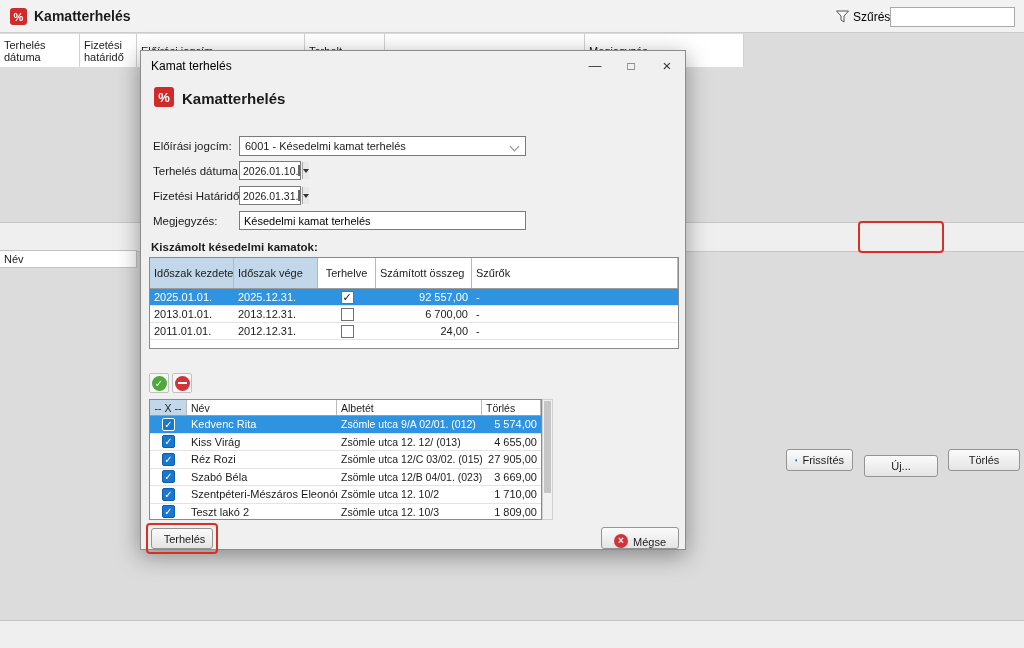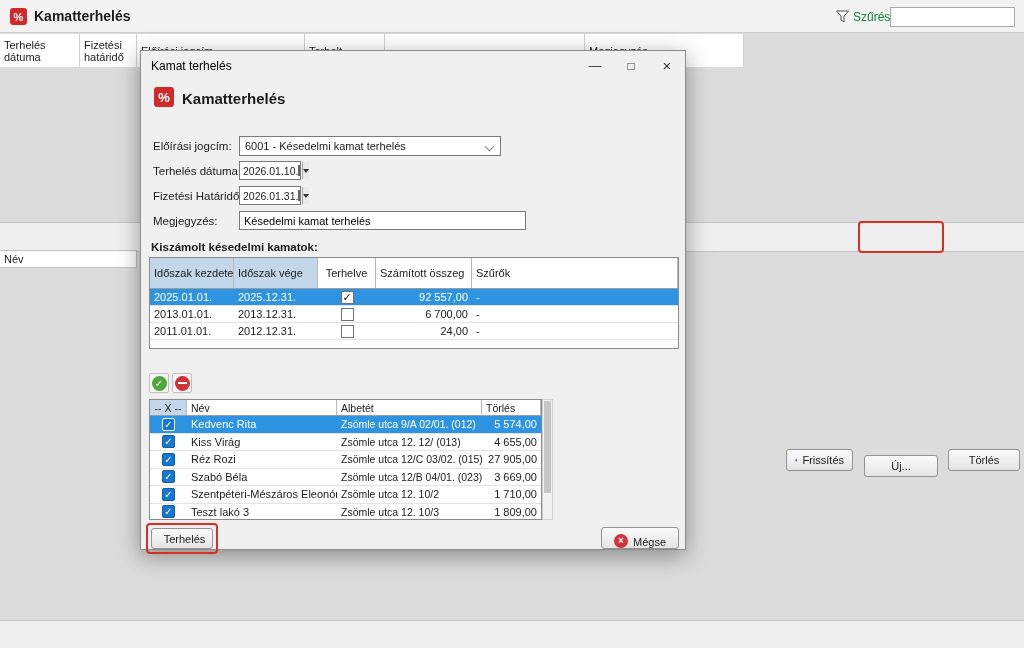--- a/index.html
+++ b/index.html
@@ -11,21 +11,21 @@
     font-size: 11px; color: #1b1b1b;
   }
   .abs { position: absolute; }
 
   
   .topbar { left:0; top:0; width:1024px; height:33px; background:#f2f2f2; border-bottom:1px solid #cccccc; }
   .app-icon { position:absolute; left:10px; top:8px; width:17px; height:17px; background:#cf2b2b; color:#fff;
     border-radius:3px; font-weight:bold; font-size:11px; display:flex; align-items:center; justify-content:center; }
   .app-title { position:absolute; left:34px; top:8px; font-size:14px; font-weight:bold; }
   .funnel { position:absolute; left:836px; top:10px; }
-  .filter-label { position:absolute; left:853px; top:10px; font-size:12px; color:#15803d; }
+  .filter-label { position:absolute; left:853px; top:10px; font-size:12px; color:#000000; }
   .filter-input { position:absolute; left:890px; top:7px; width:125px; height:20px; border:1px solid #a9a9a9;
     background:#fff; font-family:inherit; font-size:11px; padding:0 4px; }
 
   .grid-header { left:0; top:34px; width:744px; height:33px; background:#ffffff; border-bottom:1px solid #bdbdbd; }
   .gh { position:absolute; top:0; height:33px; border-right:1px solid #d2d2d2; padding:2px 4px;
     display:flex; align-items:center; line-height:12px; background:#fff; }
   .gh0 { left:0; width:80px; } .gh1 { left:80px; width:57px; } .gh2 { left:137px; width:168px; }
   .gh3 { left:305px; width:80px; } .gh4 { left:385px; width:200px; } .gh5 { left:585px; width:159px; }
 
   .toolbar-strip { left:0; top:222px; width:1024px; height:30px; background:#efefef;
@@ -54,21 +54,21 @@
     font-size:13px; color:#333; }
   .winbtn.min { right:72px; } .winbtn.max { right:36px; font-size:12px; } .winbtn.close { right:0; font-size:15px; }
 
   .dlg-icon { position:absolute; left:13px; top:36px; width:20px; height:20px; background:#cf2b2b; color:#fff;
     border-radius:3px; font-weight:bold; font-size:13px; display:flex; align-items:center; justify-content:center; }
   .dlg-heading { position:absolute; left:41px; top:39px; font-size:15px; font-weight:bold; }
 
   .fld-label { position:absolute; left:12px; font-size:11.5px; }
   .lbl1 { top:89px; } .lbl2 { top:114px; } .lbl3 { top:139px; } .lbl4 { top:164px; }
 
-  .combo { position:absolute; left:98px; top:85px; width:262px; height:20px; background:#fff; border:1px solid #7a7a7a;
+  .combo { position:absolute; left:98px; top:85px; width:287px; height:20px; background:#fff; border:1px solid #7a7a7a;
     display:flex; align-items:center; padding-left:5px; }
   .combo-chevron { position:absolute; right:7px; top:6px; width:7px; height:7px;
     border-right:1.5px solid #8a8a8a; border-bottom:1.5px solid #8a8a8a; transform:rotate(45deg); }
 
   .datefld { position:absolute; left:98px; width:62px; height:19px; background:#fff; border:1px solid #7a7a7a;
     display:flex; align-items:center; }
   .date1 { top:110px; } .date2 { top:135px; }
   .date-text { flex:1; padding-left:3px; font-size:10.5px; white-space:nowrap; }
   .cal-icon { width:11px; height:11px; border:1px solid #666; border-top:3px solid #666; margin-right:2px; background:#fff; }
   .dd-btn { width:14px; height:100%; background:#e9e9e9; border-left:1px solid #a8a8a8;
@@ -304,21 +304,21 @@
           <span class="cb2 checked"></span>
         </div>
       <div class="c-nev cell">Szentpéteri-Mészáros Eleonóra</div>
       <div class="c-alb cell">Zsömle utca 12.  10/2</div>
       <div class="c-osz cell">1 710,00</div>
     </div>
     <div class="t2-row">
       <div class="c-x">
           <span class="cb2 checked"></span>
         </div>
-      <div class="c-nev cell">Teszt lakó 3</div>
+      <div class="c-nev cell">Teszt lakó 2</div>
       <div class="c-alb cell">Zsömle utca 12.  10/3</div>
       <div class="c-osz cell">1 809,00</div>
     </div>
   </div>
 
   <div class="scrollbar">
     <div class="scroll-thumb"></div>
   </div>
 
   <div class="btn btn-terheles">

